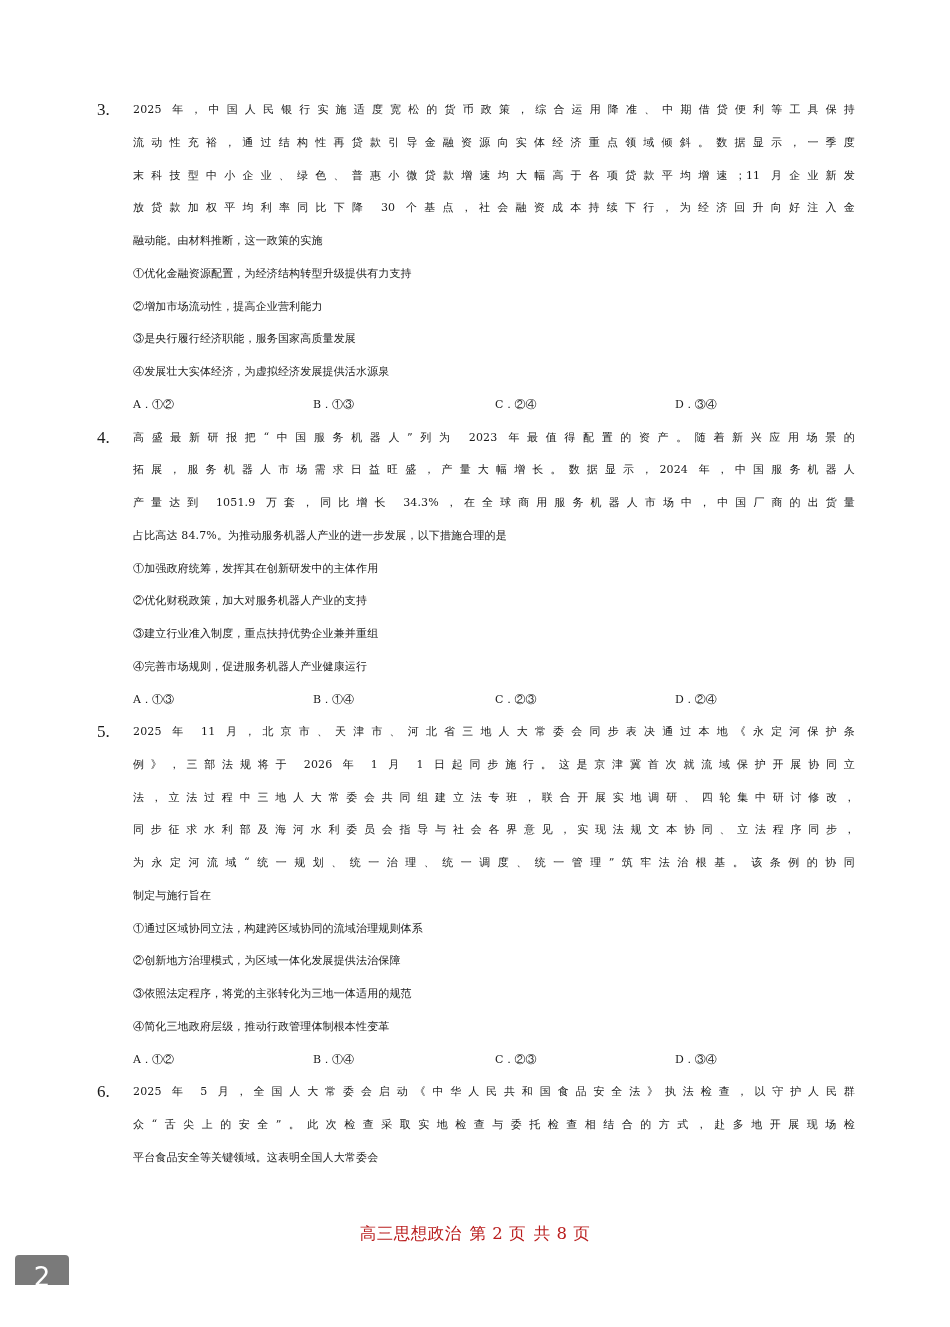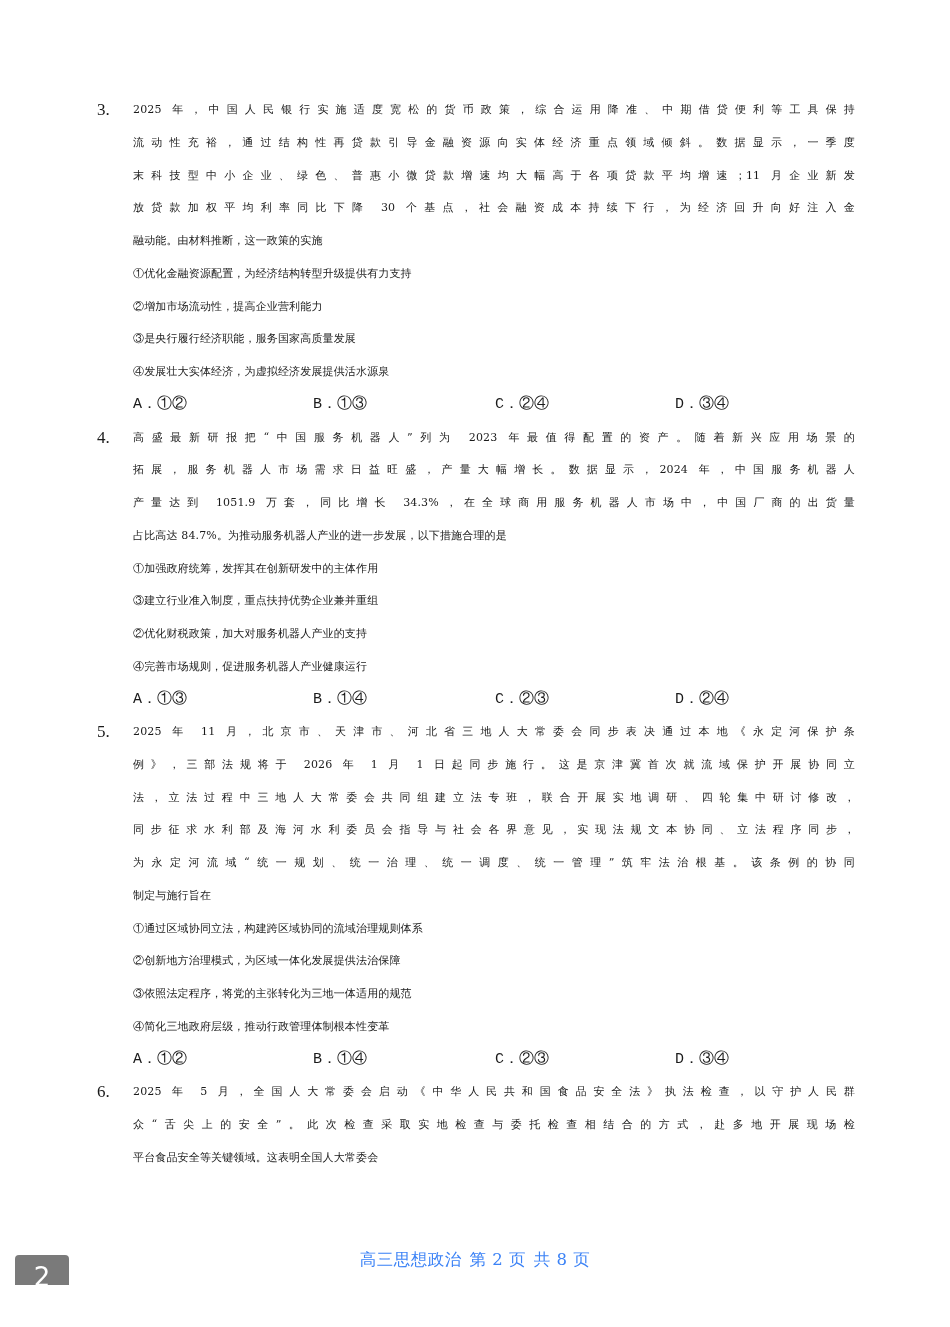--- a/index.html
+++ b/index.html
@@ -51,41 +51,40 @@
   .line.justify {
     text-align: justify;
     text-align-last: justify;
     white-space: normal;
     overflow: hidden;
   }
   .answers {
     position: relative;
     height: 32.75px;
     line-height: 32.75px;
-    font-size: 15px;
-    font-family: Liberation Mono, monospace;
+    font-size: 11px;
   }
   .answer {
     position: absolute;
     top: 0;
     white-space: nowrap;
   }
   .answer.a { left: 0; }
   .answer.b { left: 180px; }
   .answer.c { left: 362px; }
   .answer.d { left: 542px; text-align: right; }
   .footer {
     position: absolute;
-    top: 1246px;
+    top: 1220px;
     left: 0;
     width: 950px;
     text-align: center;
     font-size: 16.5px;
     line-height: 28px;
-    color: #3b82f6;
+    color: #b91c1c;
     letter-spacing: 0.5px;
   }
   .footer span { margin: 0 1px; }
   .page-badge {
     position: absolute;
     left: 15px;
     top: 1255px;
     width: 54px;
     height: 30px;
     background: #7a7a7a;
@@ -125,22 +124,22 @@
   </div>
 
   <div class="question" style="top:421.5px;">
     <div class="q-num">4.</div>
     <div class="q-body">
       <span class="line justify">高盛最新研报把“中国服务机器人”列为 2023 年最值得配置的资产。随着新兴应用场景的</span>
       <span class="line justify">拓展，服务机器人市场需求日益旺盛，产量大幅增长。数据显示，2024 年，中国服务机器人</span>
       <span class="line justify">产量达到 1051.9 万套，同比增长 34.3%，在全球商用服务机器人市场中，中国厂商的出货量</span>
       <span class="line">占比高达 84.7%。为推动服务机器人产业的进一步发展，以下措施合理的是</span>
       <span class="line">①加强政府统筹，发挥其在创新研发中的主体作用</span>
+      <span class="line">②优化财税政策，加大对服务机器人产业的支持</span>
       <span class="line">③建立行业准入制度，重点扶持优势企业兼并重组</span>
-      <span class="line">②优化财税政策，加大对服务机器人产业的支持</span>
       <span class="line">④完善市场规则，促进服务机器人产业健康运行</span>
       <div class="answers">
         <span class="answer a">A．①③</span>
         <span class="answer b">B．①④</span>
         <span class="answer c">C．②③</span>
         <span class="answer d">D．②④</span>
       </div>
     </div>
   </div>
 

